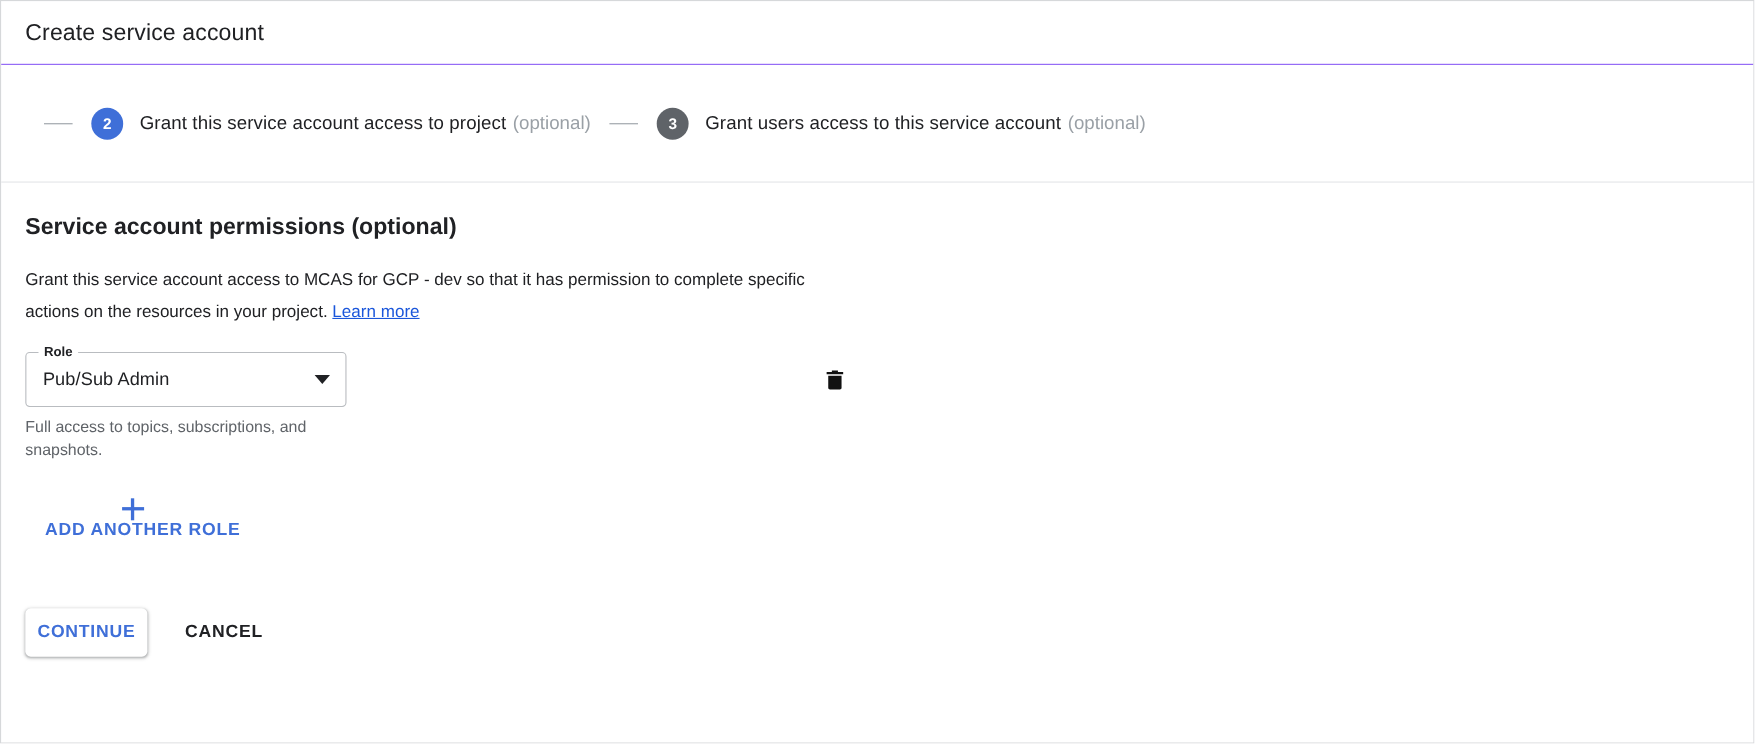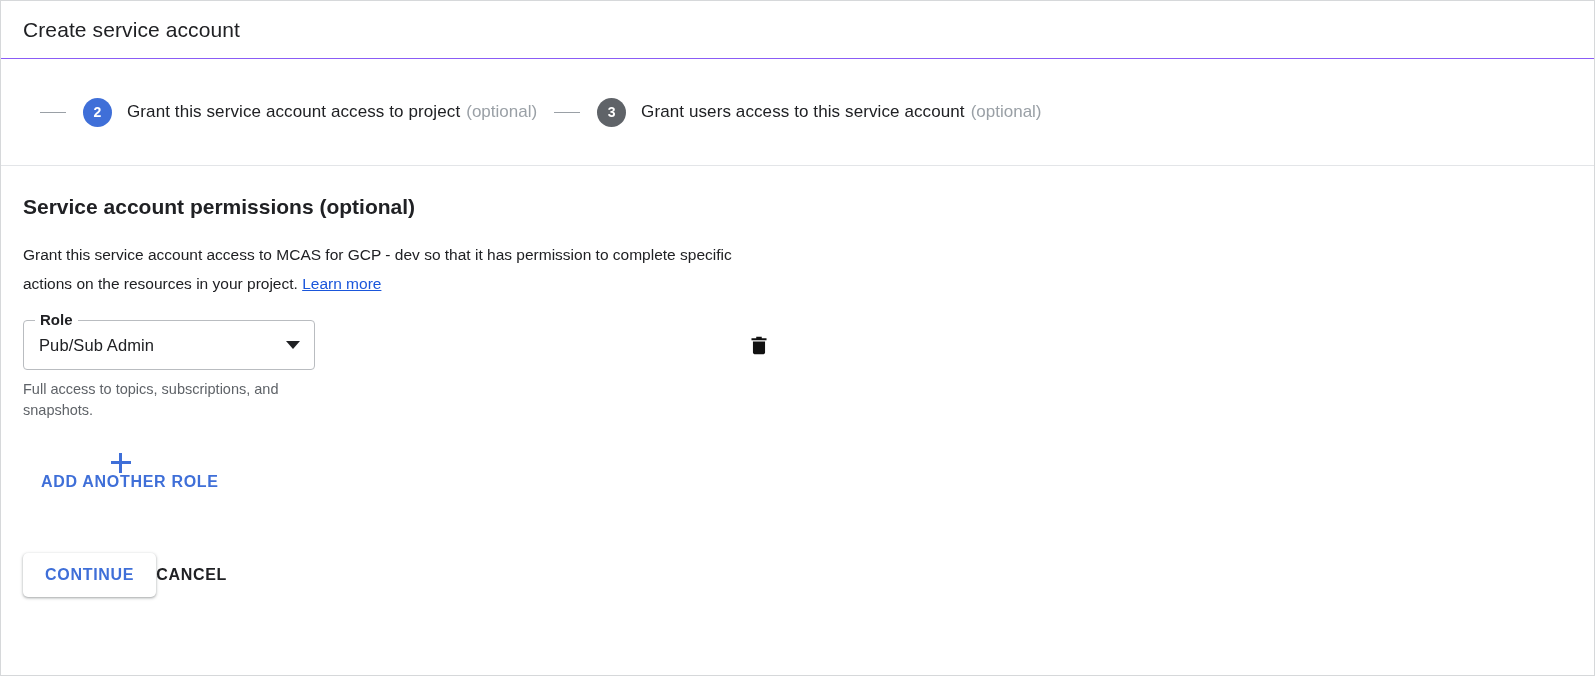--- a/index.html
+++ b/index.html
@@ -136,21 +136,21 @@
     padding: 0 14px 0 15px;
     background: #fff;
     cursor: pointer;
   }
   .select-label {
     position: absolute;
     top: -9px;
     left: 11px;
     background: #ffffff;
     padding: 0 5px;
-    font-size: 15px;
+    font-size: 12px;
     font-weight: 700;
     color: #202124;
     line-height: 16px;
   }
   .select-value {
     font-size: 16.5px;
     color: #202124;
     flex: 1 1 auto;
     letter-spacing: 0.1px;
   }
@@ -227,33 +227,34 @@
   .actions {
     display: flex;
     align-items: center;
     margin-top: 56px;
   }
   .btn-continue {
     background: #ffffff;
     border: none;
     border-radius: 5px;
     box-shadow: 0 1px 2px 0 rgba(60,64,67,0.30), 0 1px 3px 1px rgba(60,64,67,0.15);
-    padding: 0 22px;
+    padding: 0 11px;
     height: 44px;
     color: #3f6fd8;
     font-size: 16px;
     font-weight: 600;
     letter-spacing: 0.7px;
     cursor: pointer;
     font-family: inherit;
   }
   .btn-cancel {
     background: none;
     border: none;
     height: 44px;
+    margin-left: 34px;
     color: #202124;
     font-size: 16px;
     font-weight: 600;
     letter-spacing: 0.7px;
     cursor: pointer;
     font-family: inherit;
     padding: 0;
   }
 </style>
 </head>

